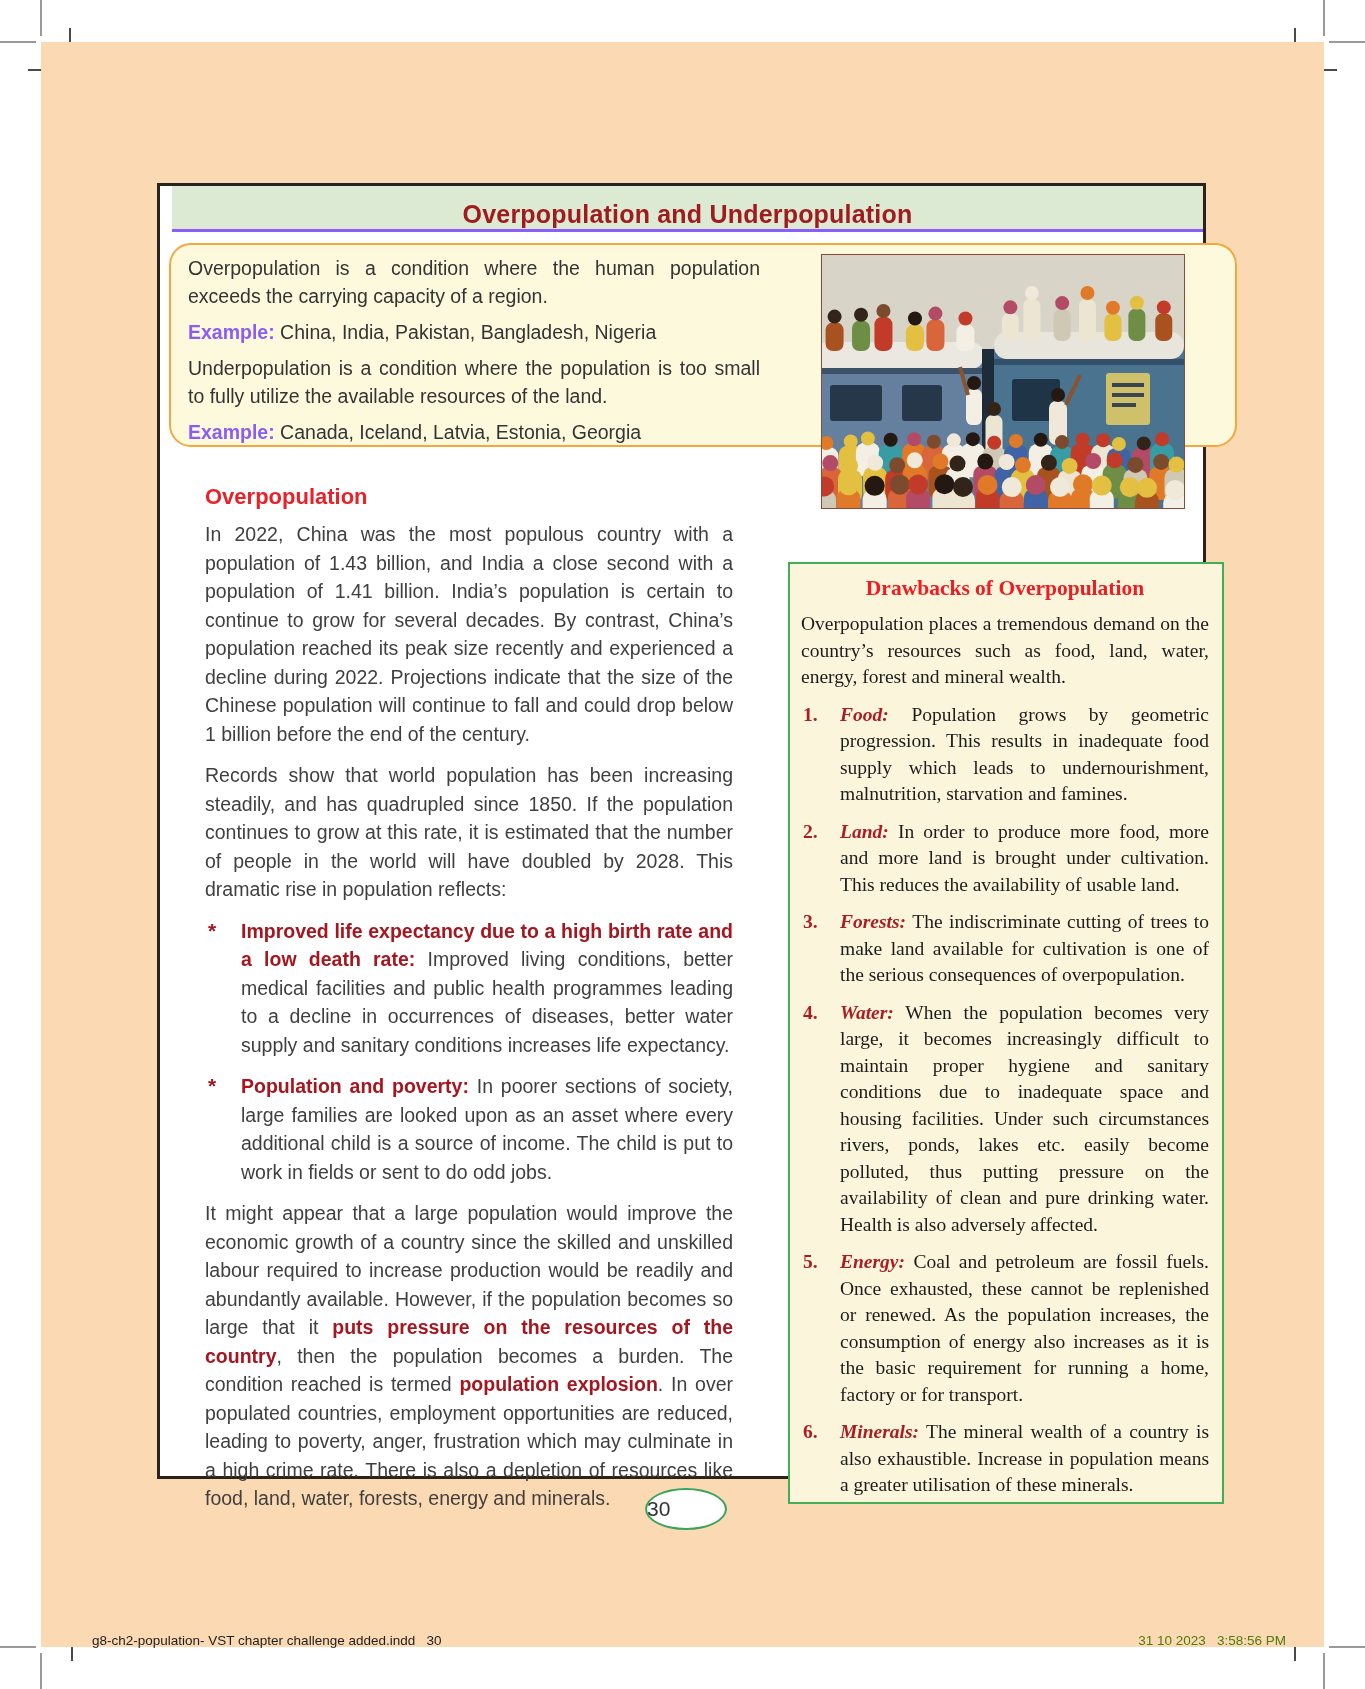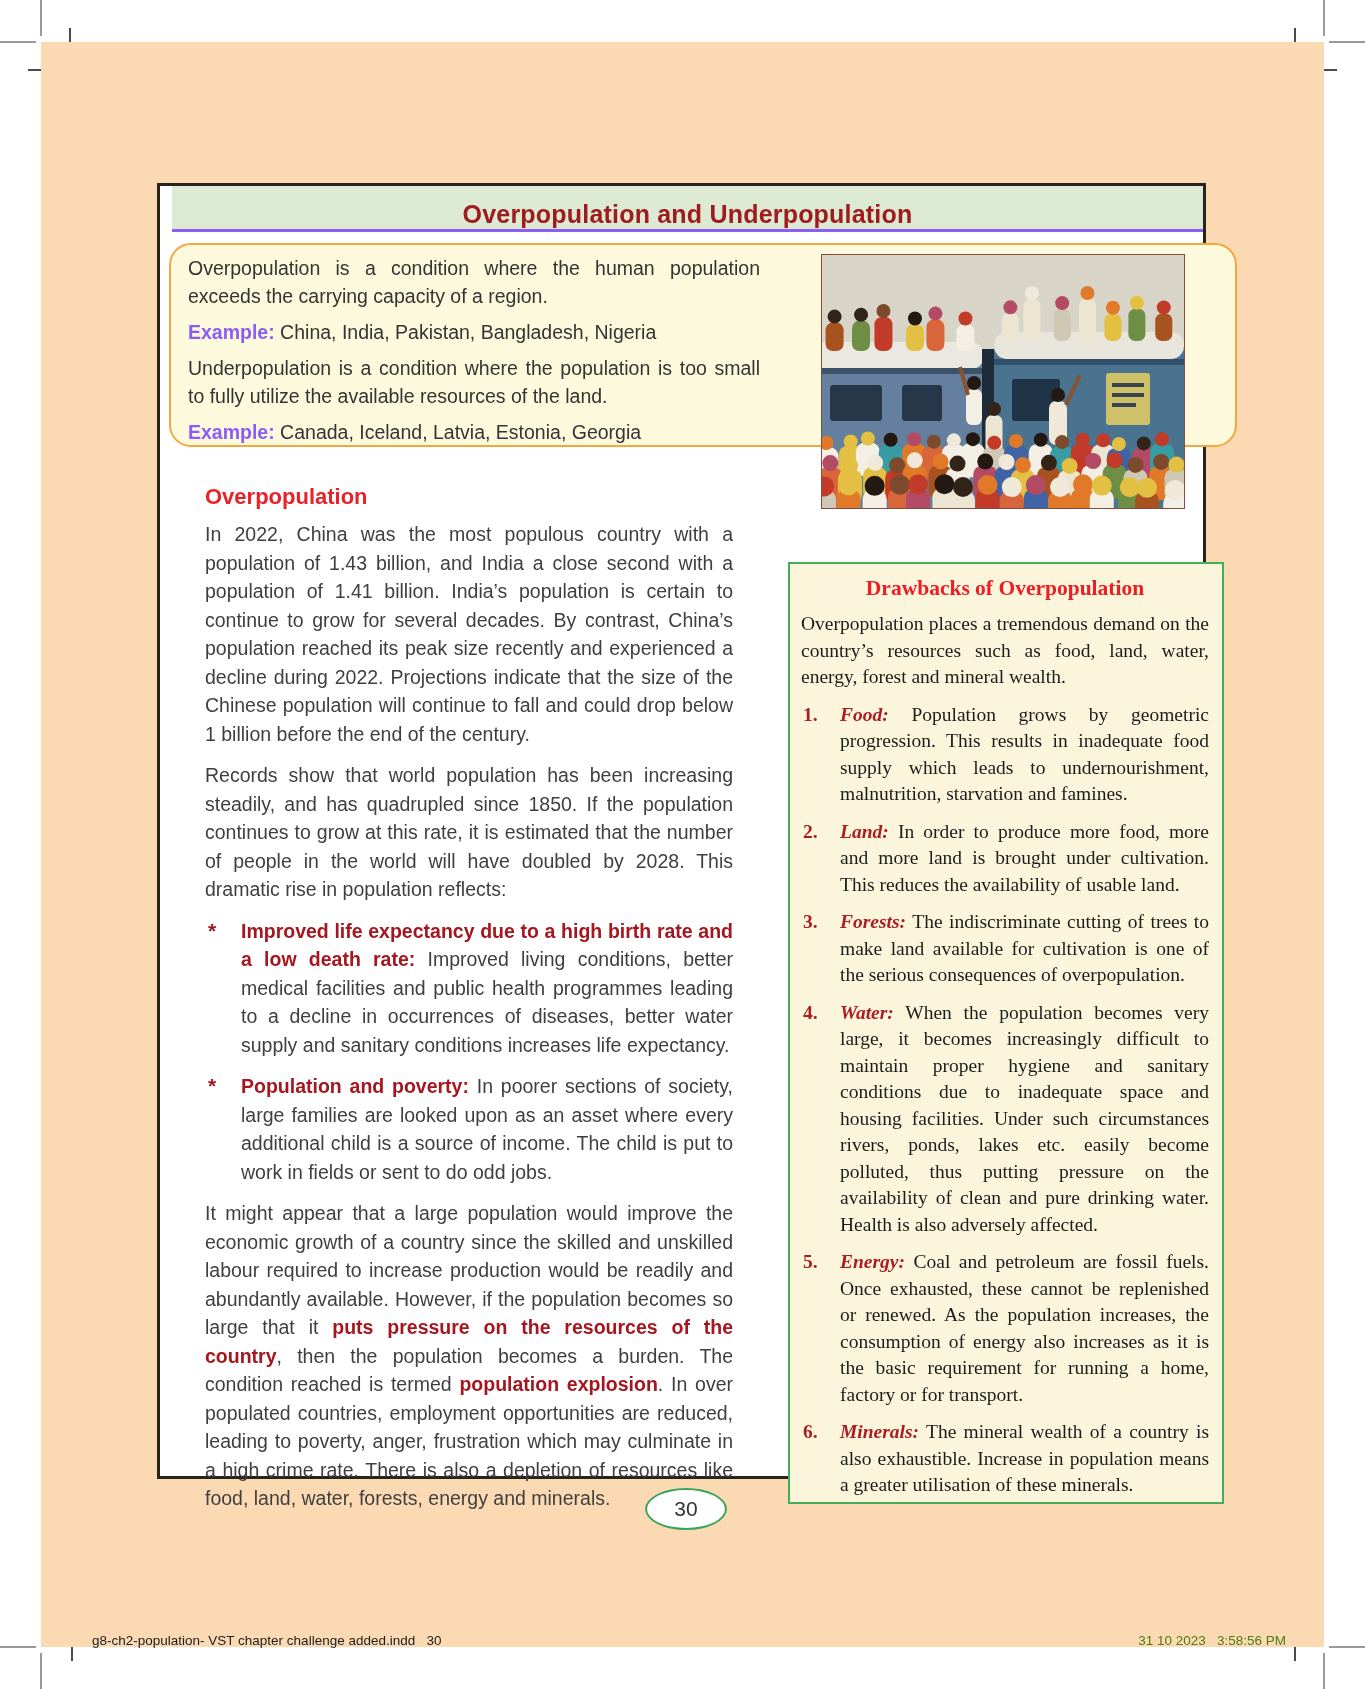--- a/index.html
+++ b/index.html
@@ -56,21 +56,21 @@
   .dw-intro{font-size:19.5px;line-height:26.5px;color:#1c1c1c;text-align:justify;}
   .dw-item{display:flex;margin-top:11px;}
   .dw-num{width:37px;flex:none;font-weight:bold;color:#aa1e23;
           font-size:19.5px;line-height:26.5px;padding-left:2px;}
   .dw-body{flex:1;font-size:19.5px;line-height:26.5px;color:#1c1c1c;text-align:justify;}
   .dw-label{font-weight:bold;color:#aa1e23;font-style:italic;}
 
   
   .page-badge{position:absolute;left:645px;top:1488px;width:78px;height:38px;
               background:#ffffff;border:2px solid #3aa45c;border-radius:50%;
-              display:flex;align-items:center;justify-content:center;
+              display:flex;align-items:center;justify-content:flex-start;
               font-size:21px;color:#333333;}
 
   
   .footer-left{position:absolute;left:92px;top:1633px;font-size:13.5px;color:#1e1e1e;
                white-space:pre;}
   .footer-right{position:absolute;right:79px;top:1633px;font-size:13.5px;color:#4d7c0f;
                 white-space:pre;}
 </style>
 </head>
 <body>

